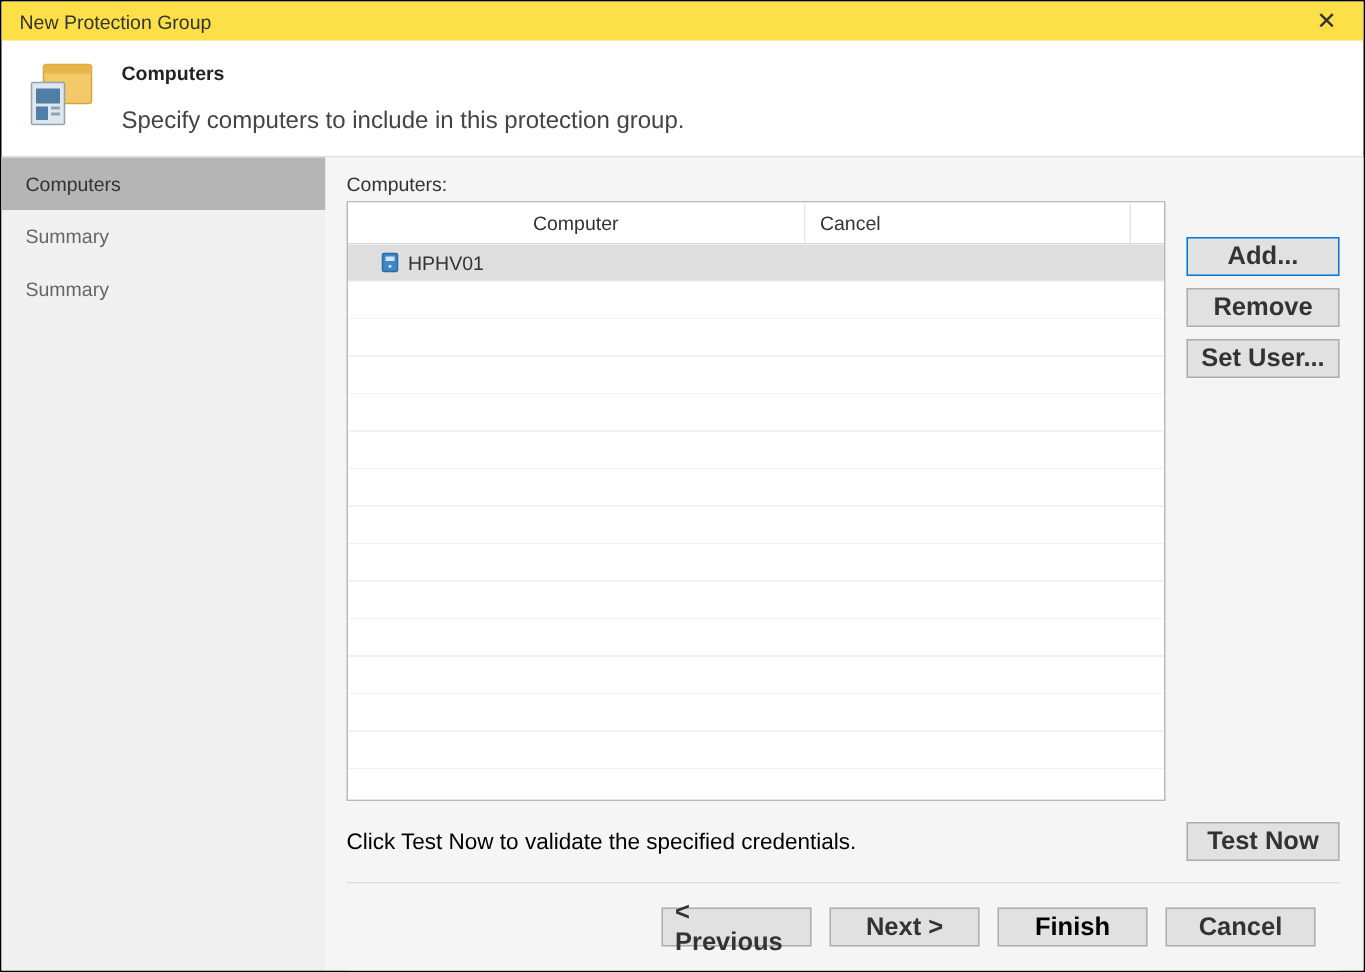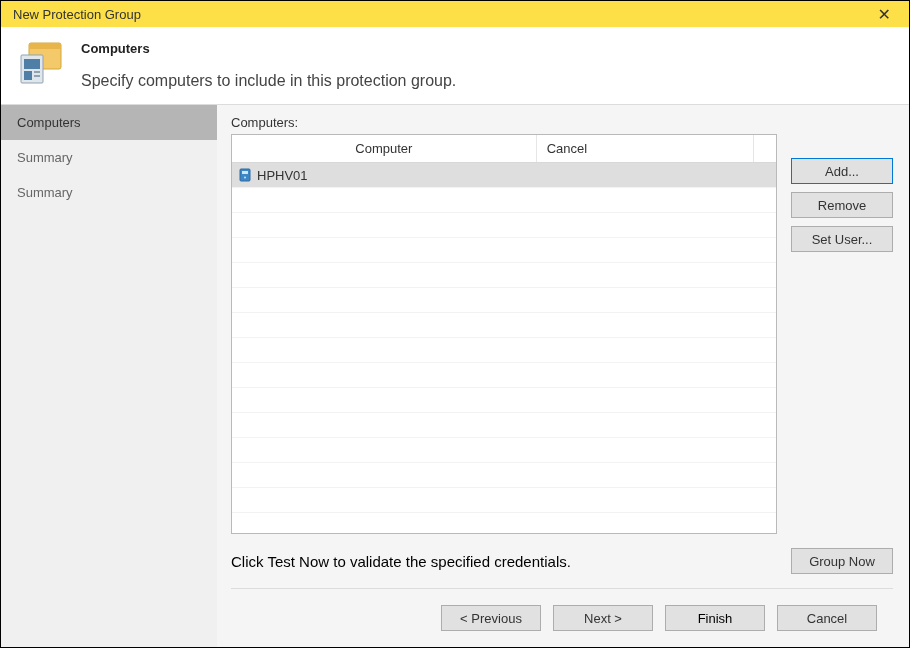--- a/index.html
+++ b/index.html
@@ -114,39 +114,40 @@
     );
   }
   .row {
     display:flex;
     height:24px;
     align-items:center;
     font-size:13px;
     cursor:default;
   }
   .row.selected { background:#dedede; }
-  .cell { padding:0 7px; display:flex; align-items:center; gap:6px; overflow:hidden; white-space:nowrap; }
+  .cell { padding:0 22px; display:flex; align-items:center; gap:6px; overflow:hidden; white-space:nowrap; }
   .computer-icon { width:12px; height:14px; flex:0 0 auto; }
 
   .side-buttons {
     width:102px;
     flex:0 0 auto;
     display:flex; flex-direction:column;
     gap:8px;
     padding-top:24px;
   }
   .btn {
     height:26px;
     border:1px solid #adadad;
     background:#e1e1e1;
-    font-size:13px;
+    font-size:17px;
     color:#333;
     display:flex; align-items:center; justify-content:center;
     cursor:pointer;
     padding:0 8px;
+    font-weight:bold;
   }
   .btn.primary { border:1.5px solid #0078d7; background:#e1e1e1; }
   .btn.disabled { color:#000000; cursor:default; }
 
   .hint-row {
     display:flex;
     align-items:center;
     gap:14px;
     padding:14px 0 0 0;
   }
@@ -227,21 +228,21 @@
 
       <div class="side-buttons">
         <div class="btn primary">Add...</div>
         <div class="btn">Remove</div>
         <div class="btn">Set User...</div>
       </div>
     </div>
 
     <div class="hint-row">
       <div class="hint">Click Test Now to validate the specified credentials.</div>
-      <div class="btn">Group Now</div>
+      <div class="btn">Test Now</div>
     </div>
 
     <div class="divider-h" style="margin-top:14px;"></div>
 
     <div class="footer">
       <div class="btn">&lt; Previous</div>
       <div class="btn">Next &gt;</div>
       <div class="btn disabled">Finish</div>
       <div class="btn">Cancel</div>
     </div>

